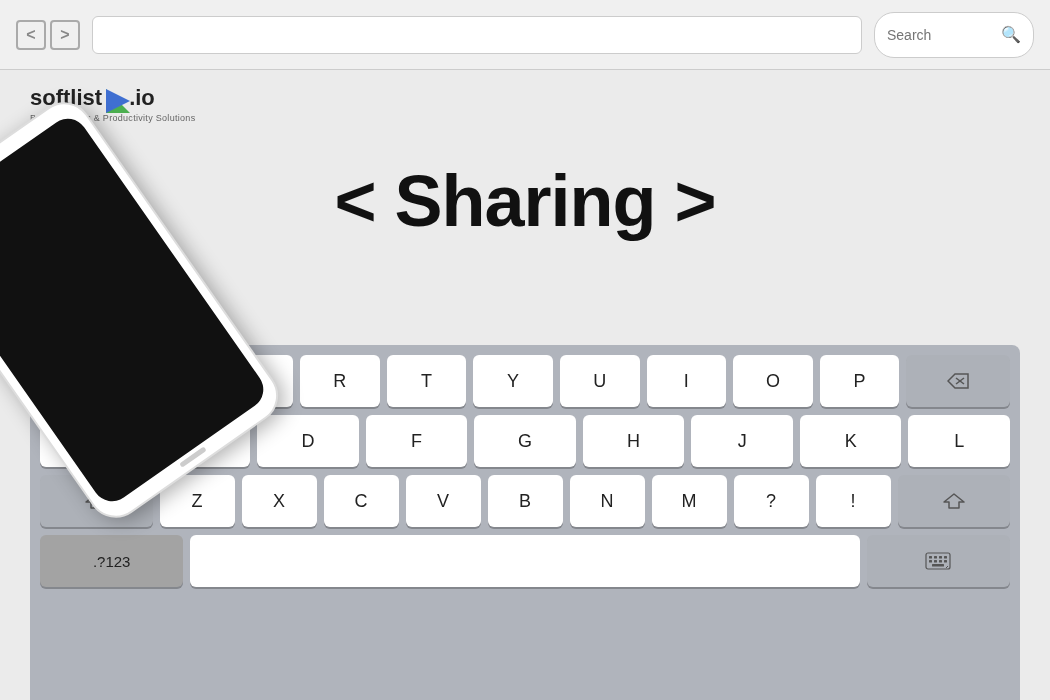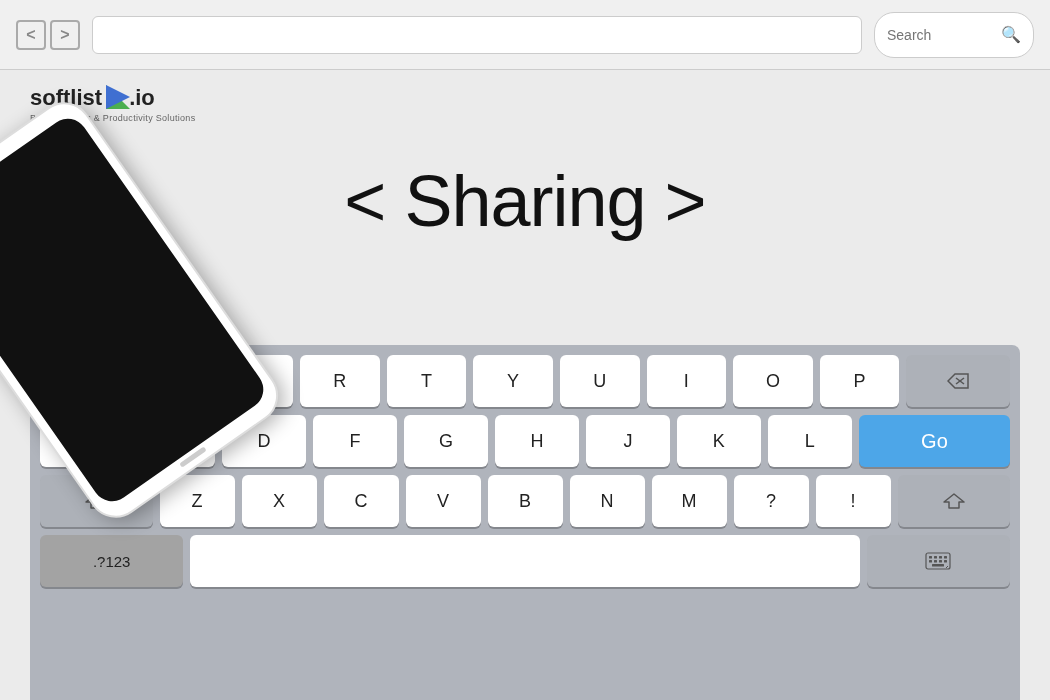--- a/index.html
+++ b/index.html
@@ -90,21 +90,21 @@
     
     .logo-container {
       position: absolute;
       top: 15px;
       left: 30px;
       display: flex;
       flex-direction: column;
     }
     .logo-text {
       display: flex;
-      align-items: flex-start;
+      align-items: flex-end;
       gap: 3px;
     }
     .logo-name {
       font-size: 22px;
       font-weight: 600;
       color: #222;
     }
     .logo-io {
       color: #222;
       font-size: 22px;
@@ -114,21 +114,21 @@
       font-size: 9px;
       color: #666;
       margin-top: 2px;
       letter-spacing: 0.3px;
     }
 
     
     .sharing-heading {
       margin-top: 90px;
       font-size: 72px;
-      font-weight: 400;
+      font-weight: 700;
       color: #111;
       letter-spacing: -1px;
     }
 
     
     .keyboard-area {
       position: absolute;
       bottom: 0;
       left: 30px;
       right: 30px;
@@ -303,21 +303,20 @@
     <div class="keyboard-row">
       <div class="key">A</div>
       <div class="key">S</div>
       <div class="key">D</div>
       <div class="key">F</div>
       <div class="key">G</div>
       <div class="key">H</div>
       <div class="key">J</div>
       <div class="key">K</div>
       <div class="key">L</div>
-      <div class="key go-key">Go</div>
     </div>
 
     <div class="keyboard-row">
       <div class="key special shift">
         <svg width="22" height="18" viewBox="0 0 22 18">
           <polygon points="11,2 21,10 16,10 16,16 6,16 6,10 1,10" fill="none" stroke="#555" stroke-width="1.5" stroke-linejoin="round"></polygon>
         </svg>
       </div>
       <div class="key">Z</div>
       <div class="key">X</div>

